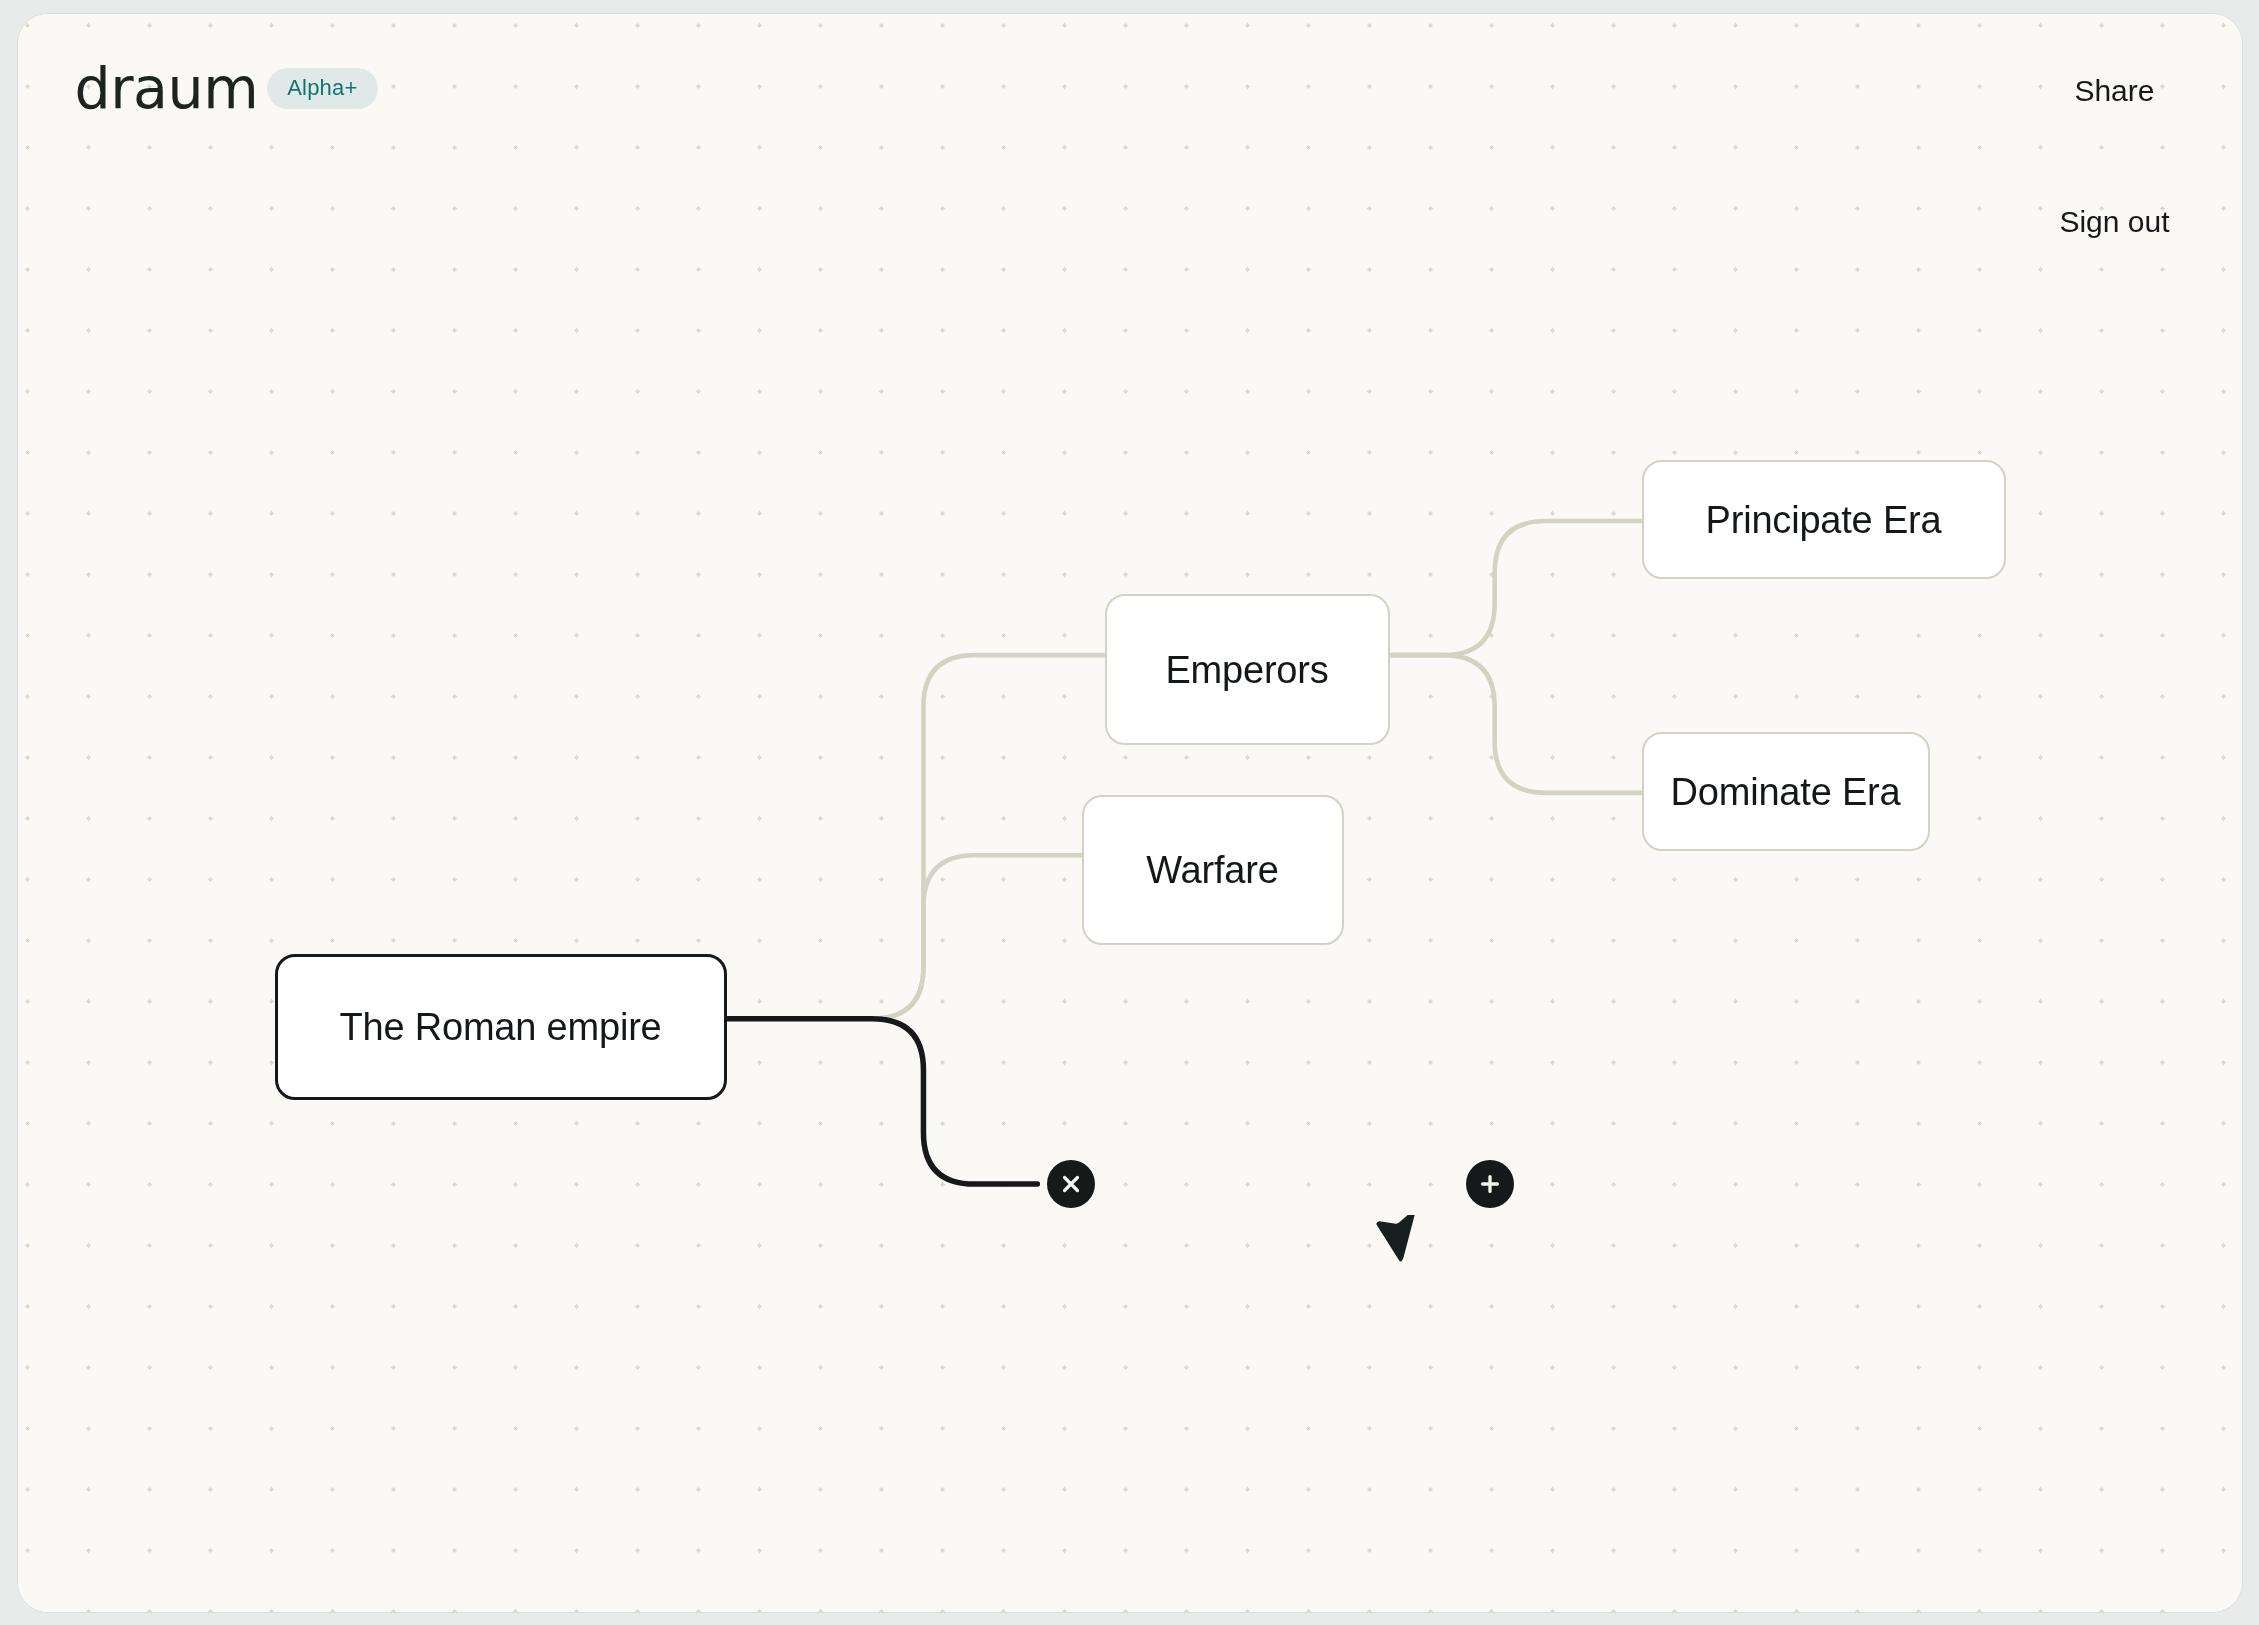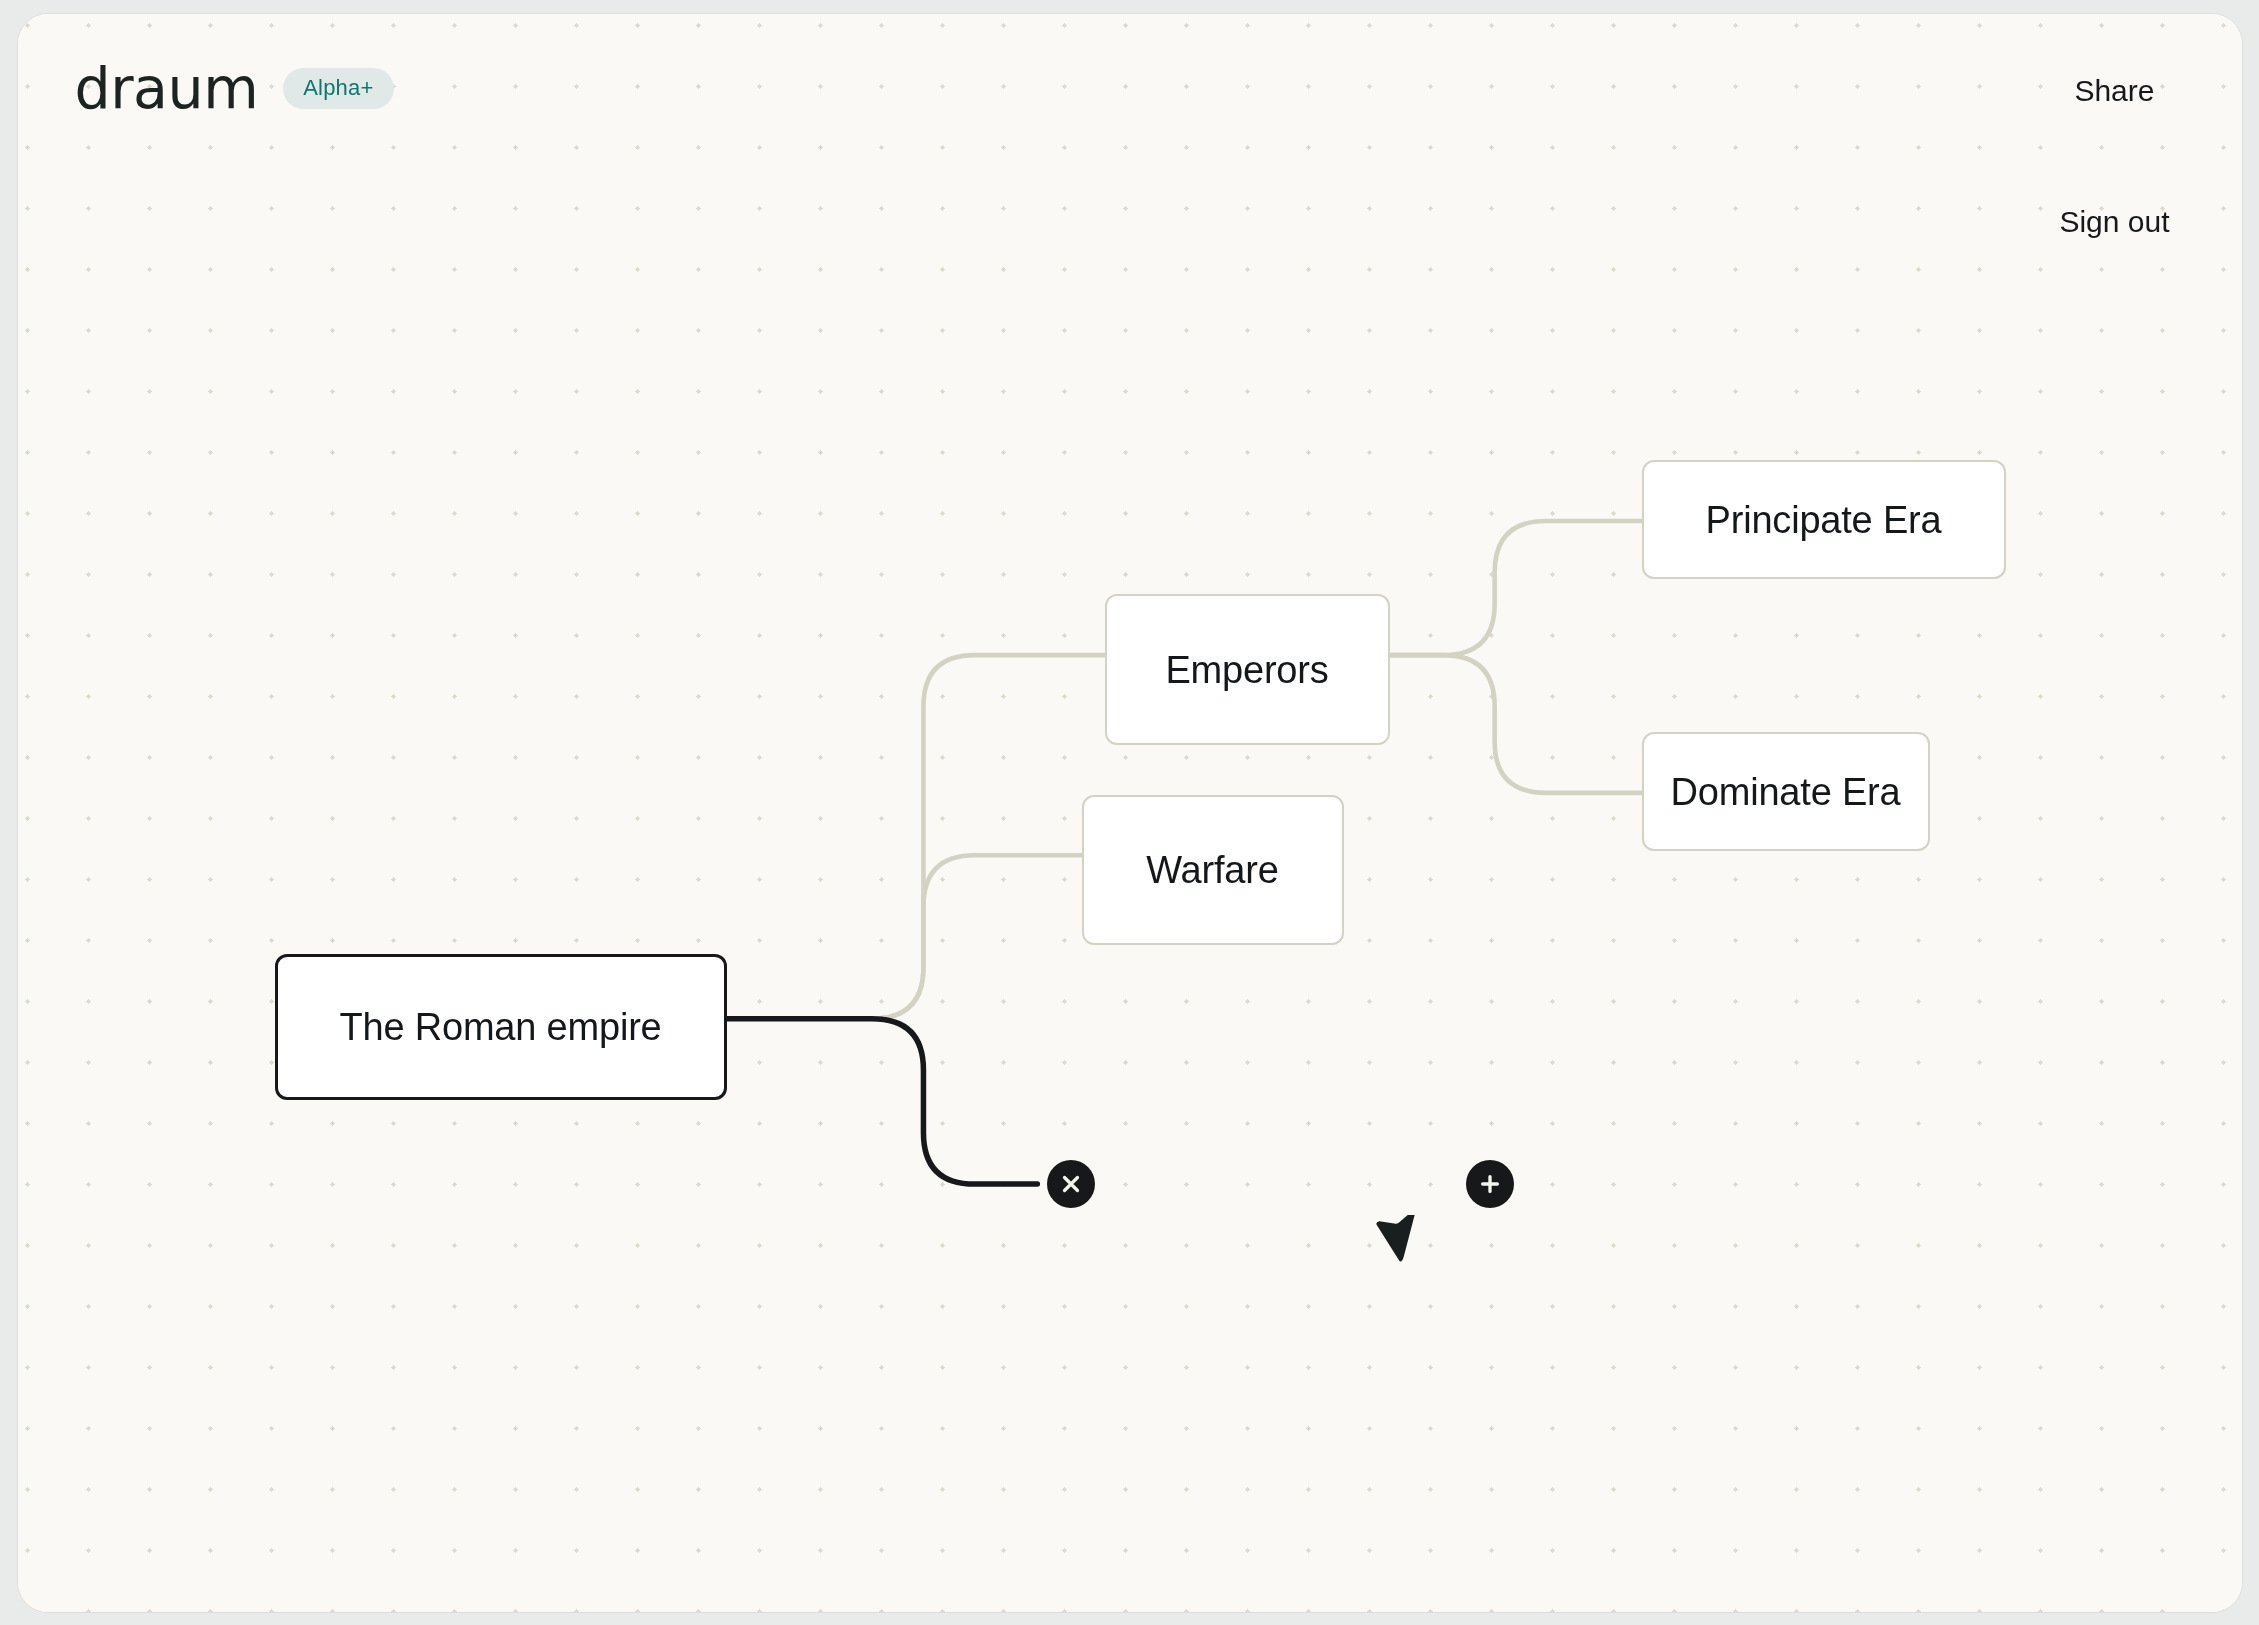--- a/index.html
+++ b/index.html
@@ -33,21 +33,21 @@
     z-index: 40;
     pointer-events: none;
   }
 
   #brand {
     position: absolute;
     left: 57px;
     top: 46px;
     display: flex;
     align-items: center;
-    gap: 25px;
+    gap: 9px;
     pointer-events: auto;
   }
 
   #logo-text {
     font-size: 57px;
     line-height: 1;
     letter-spacing: -0.5px;
     font-weight: 400;
     color: #1c2320;
     font-family: "DejaVu Sans", sans-serif;
@@ -101,21 +101,21 @@
     left: 0; top: 0;
     width: 2226px;
     height: 1600px;
     pointer-events: none;
   }
 
   
   .node {
     position: absolute;
     background: #ffffff;
-    border-radius: 12px;
+    border-radius: 20px;
     display: flex;
     align-items: center;
     justify-content: center;
     color: #15181b;
     cursor: pointer;
     user-select: none;
     white-space: nowrap;
   }
 
   .node .node-label {

